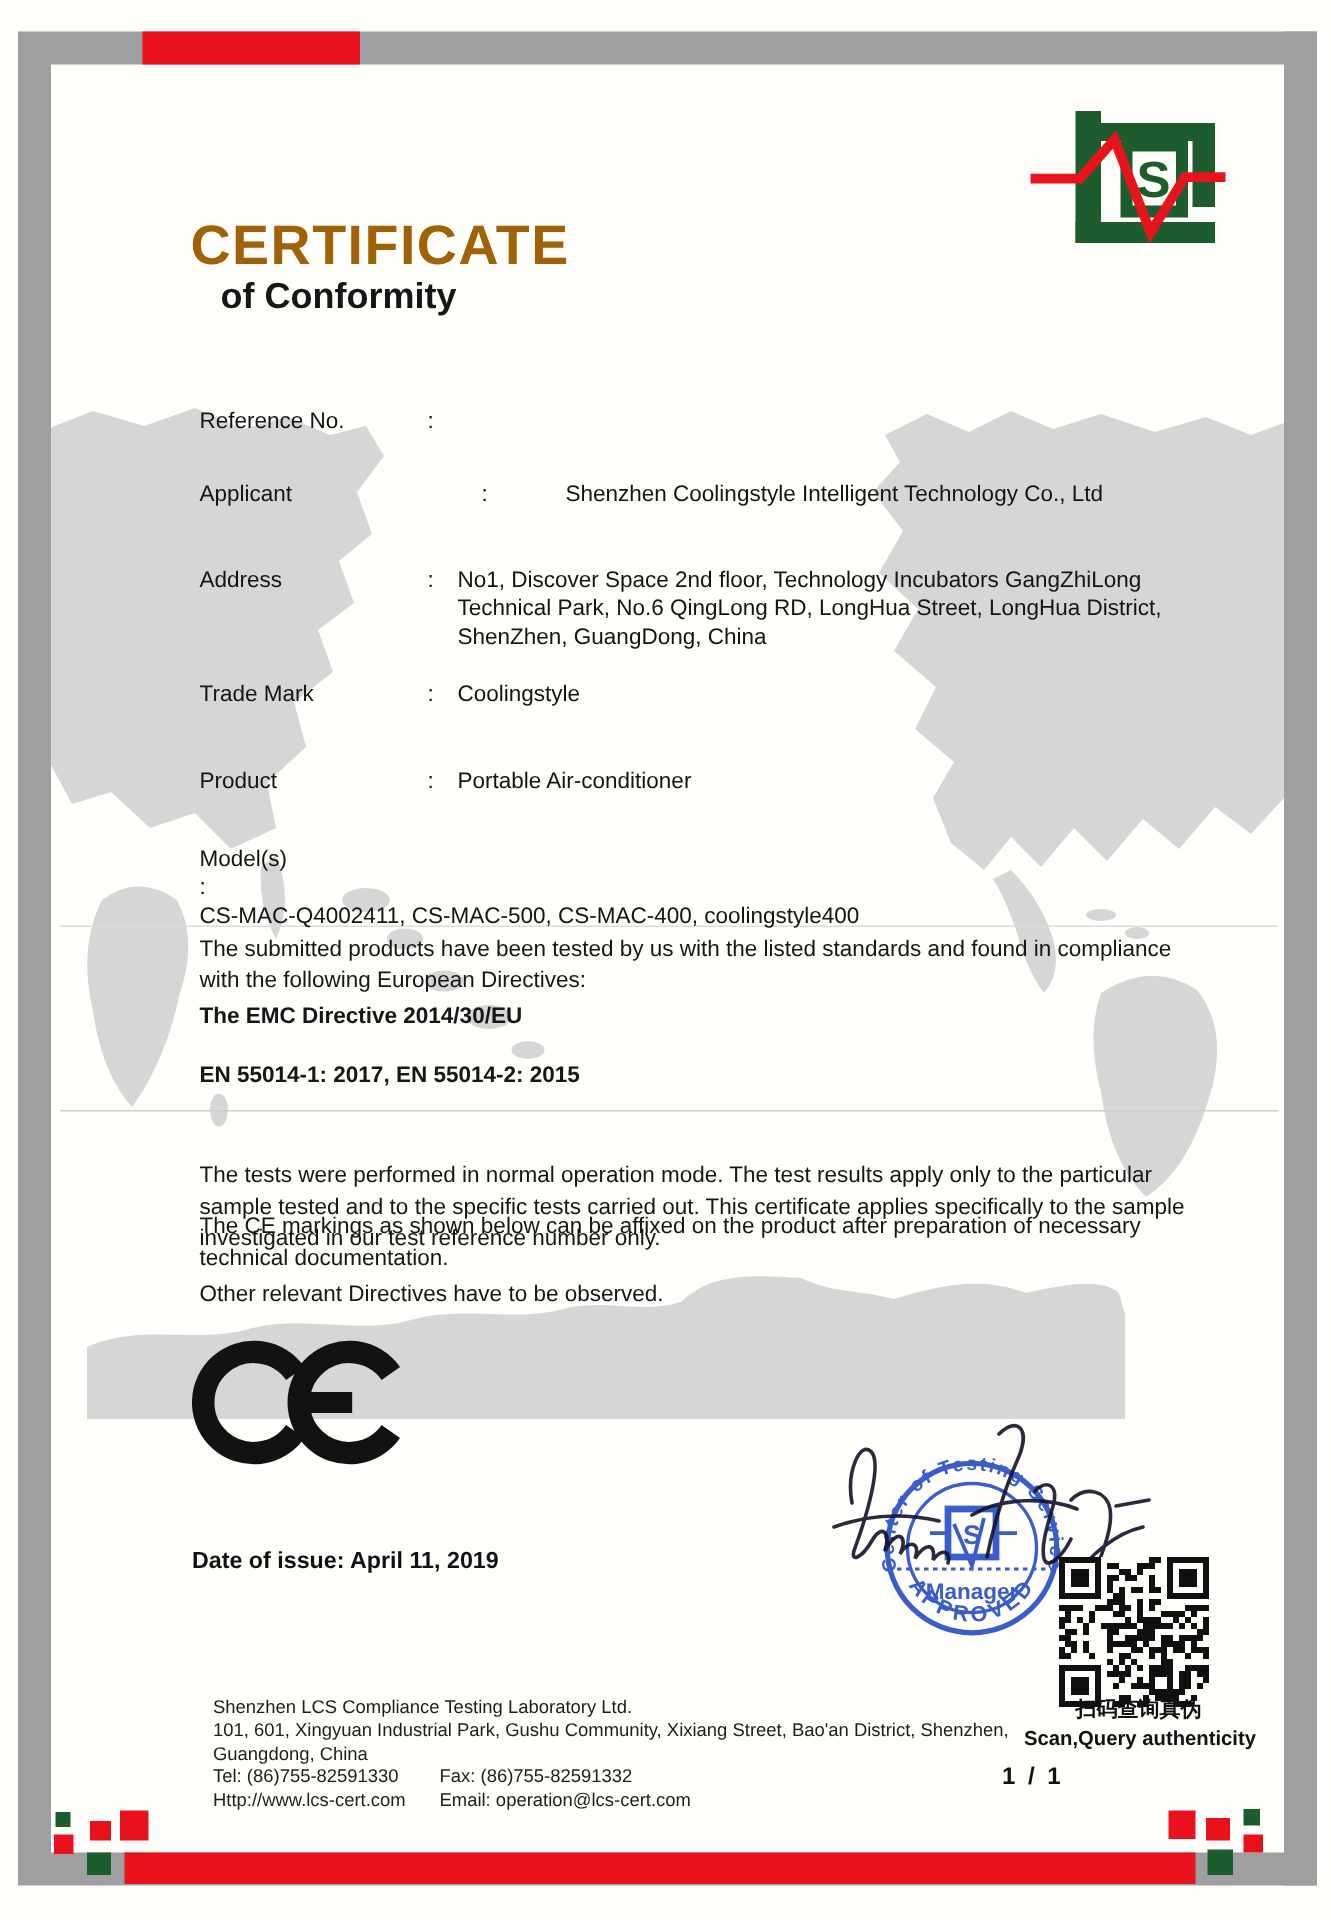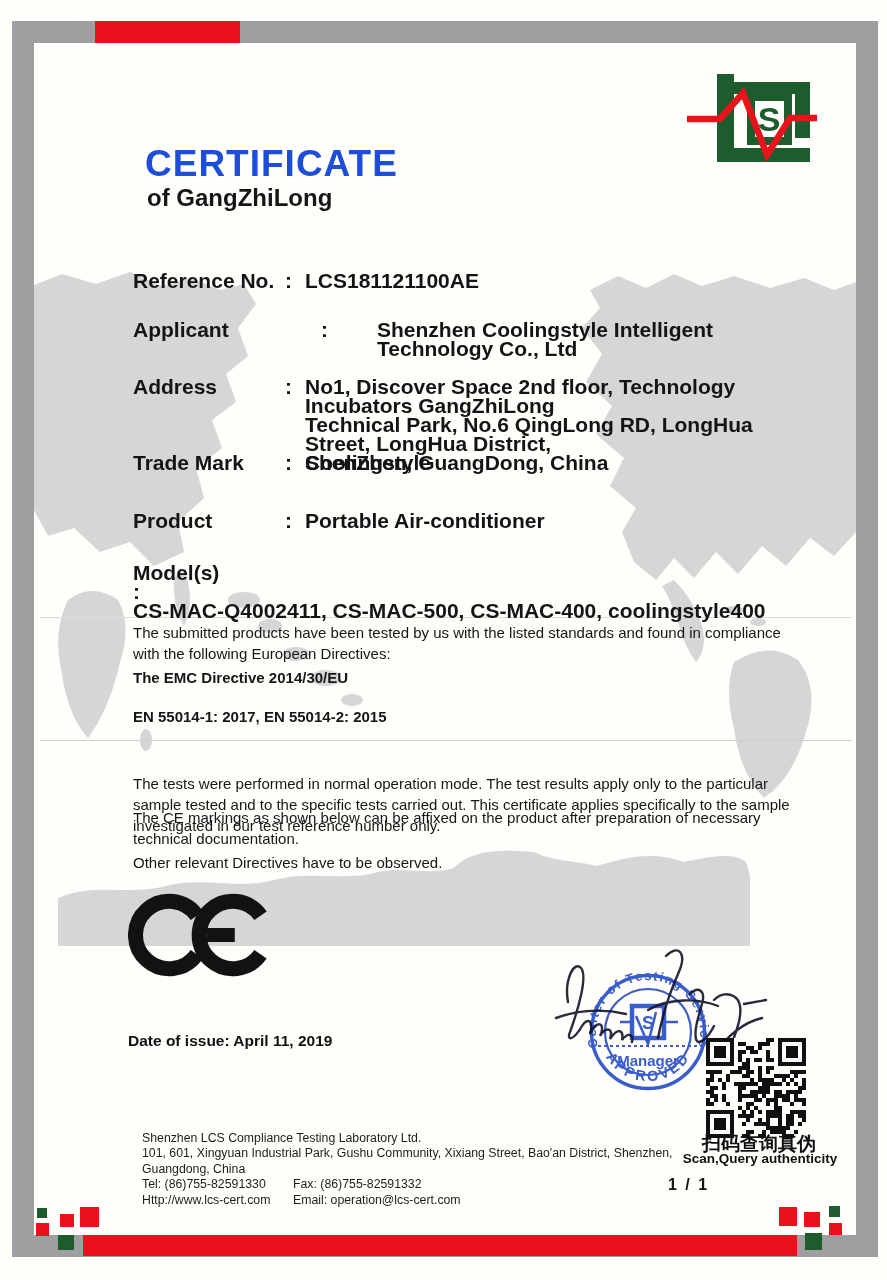--- a/index.html
+++ b/index.html
@@ -19,46 +19,46 @@
   
   #map { position:absolute; left:34px; top:270px; }
   .rule { position:absolute; left:40px; width:812px; height:1px; }
   #rule1 { top:617px; background:#dadddb; }
   #rule2 { top:740px; background:#cbcfcd; }
 
   
   #logo { position:absolute; left:683px; top:68px; }
 
   
-  #title-main { position:absolute; left:145px; top:143px; font-size:37px; font-weight:bold; letter-spacing:1px; color:#1d4ed8; }
+  #title-main { position:absolute; left:127px; top:143px; font-size:37px; font-weight:bold; letter-spacing:1px; color:#a16207; }
   #title-sub  { position:absolute; left:147px; top:184px; font-size:24px; font-weight:bold; color:#161616; }
 
   
-  .row { position:absolute; left:133px; width:660px; display:flex; font-size:21px; font-weight:bold; line-height:19px; color:#141414; }
+  .row { position:absolute; left:133px; width:660px; display:flex; font-size:15px; font-weight:normal; line-height:19px; color:#141414; }
   .row .lbl { width:152px; flex:none; }
   .row .col { width:20px; flex:none; }
   .row .val { flex:1; white-space:pre-line; }
   #row-ref { top:271px; } #row-app { top:320px;gap:36px; } #row-addr { top:377px;justify-content:space-between; }
   #row-tm { top:453px; } #row-prod { top:511px; } #row-model { top:563px;flex-direction:column; }
 
   
   .para { position:absolute; left:133px; width:680px; font-size:15px; line-height:21px; white-space:pre-line; color:#161616; }
   .para.bold { font-weight:bold; }
   #p-intro { top:622px; } #p-directive { top:667px; } #p-standards { top:706px; }
   #p-tests { top:747px;margin-top:26px; } #p-ce { top:807px; } #p-other { top:852px; }
   #date-issue { position:absolute; left:128px; top:1032px; font-size:15.5px; font-weight:bold;text-align:right; }
 
   
   #ce { position:absolute; left:128px; top:886px; }
 
   
   #stamp { position:absolute; left:558px; top:942px; opacity:.93; }
   #signature { position:absolute; left:548px; top:940px; opacity:.9; }
   #qr { position:absolute; left:706px; top:1038px; background:#fffefb; }
-  #qr-cap-cn { position:absolute; left:700px; top:1131px; width:118px; text-align:center; font-size:19px; font-weight:bold; }
+  #qr-cap-cn { position:absolute; left:700px; top:1131px; width:118px; text-align:center; font-size:14px; font-weight:bold; }
   #qr-cap-en { position:absolute; left:680px; top:1151px; width:160px; text-align:center; font-size:13.5px; font-weight:bold; }
   #page-num { position:absolute; left:668px; top:1176px; font-size:16px; font-weight:bold; letter-spacing:2px; }
 
   
   #footer { position:absolute; left:142px; top:1131px; font-size:12.3px; line-height:15.4px; color:#1d1d1d; }
   .fline { display:flex; }
   .fline .c1 { width:151px; flex:none; }
 </style>
 </head>
 <body>
@@ -108,26 +108,25 @@
       <rect x="34" y="80" width="93" height="14"></rect>
       <rect x="51" y="14" width="76" height="12"></rect>
       <rect x="112" y="14" width="15" height="56"></rect>
     </g>
     <rect x="68" y="29" width="37" height="44" fill="#fffefb" stroke="#1d5c2c" stroke-width="8"></rect>
     <text x="86" y="63" font-size="34" font-weight="bold" fill="#1d5c2c" text-anchor="middle">S</text>
     <polyline points="4,51 37,51 60,25 84,87 107,50 134,50" fill="none" stroke="#e8141b" stroke-width="6.5"></polyline>
   </svg>
 
   <div id="title-main">CERTIFICATE</div>
-  <div id="title-sub">of GangZhiLong</div>
+  <div id="title-sub">of Conformity</div>
 
   <div class="row" id="row-ref">
     <span class="lbl">Reference No.</span>
       <span class="col">:</span>
-      <span class="val">LCS181121100AE</span>
   </div>
   <div class="row" id="row-app">
     <span class="lbl">Applicant</span>
       <span class="col">:</span>
       <span class="val">Shenzhen Coolingstyle Intelligent Technology Co., Ltd</span>
   </div>
   <div class="row" id="row-addr">
     <span class="lbl">Address</span>
       <span class="col">:</span>
       <span class="val">No1, Discover Space 2nd floor, Technology Incubators GangZhiLong

